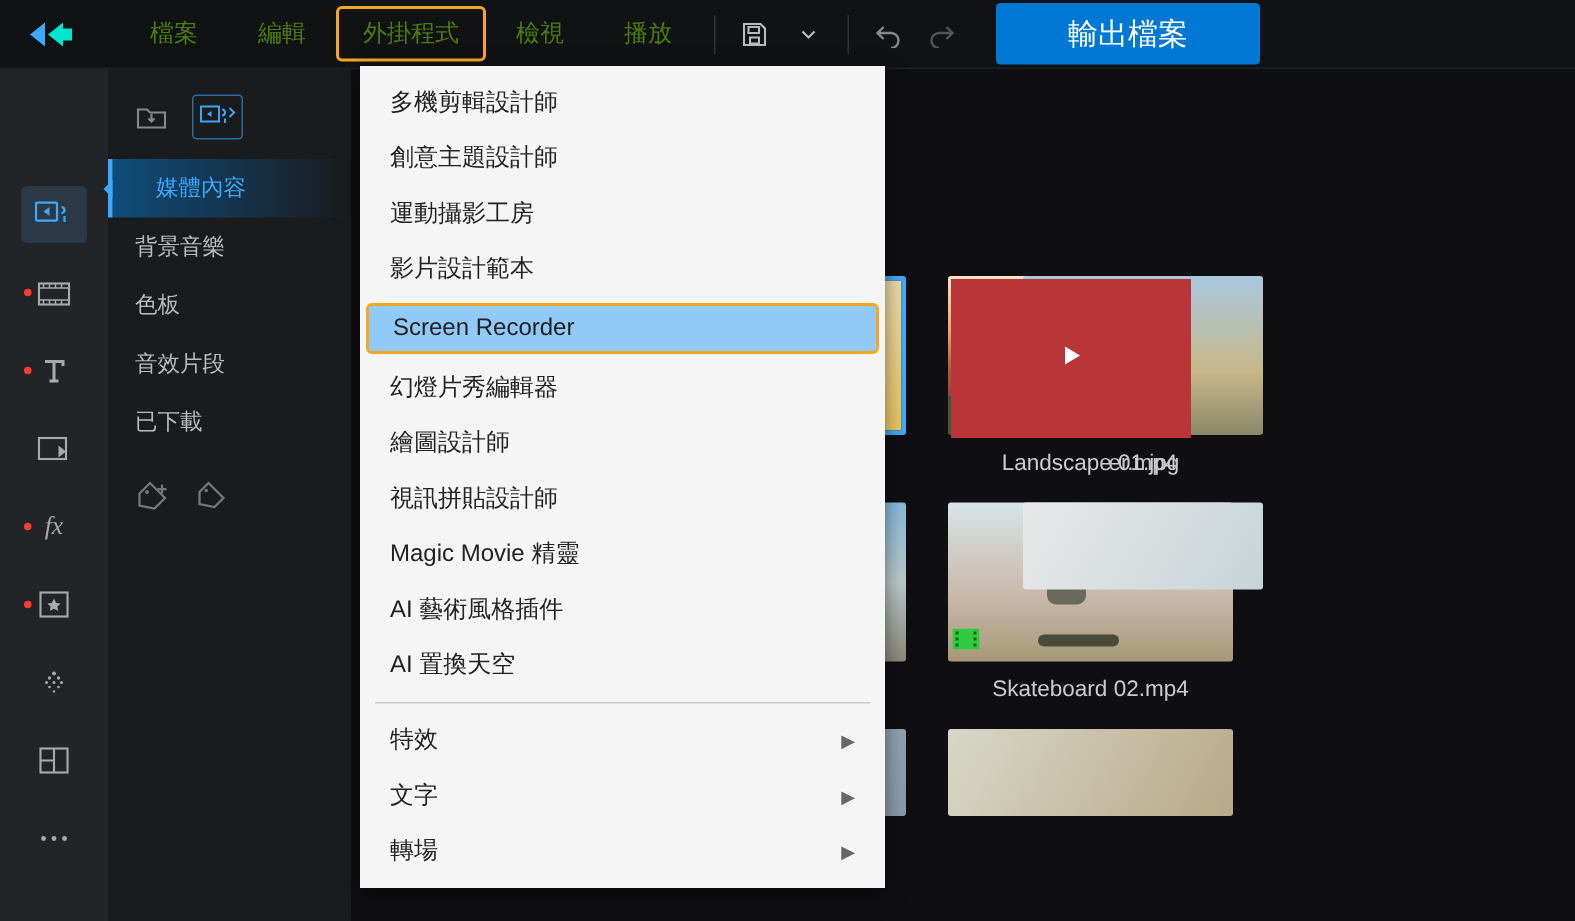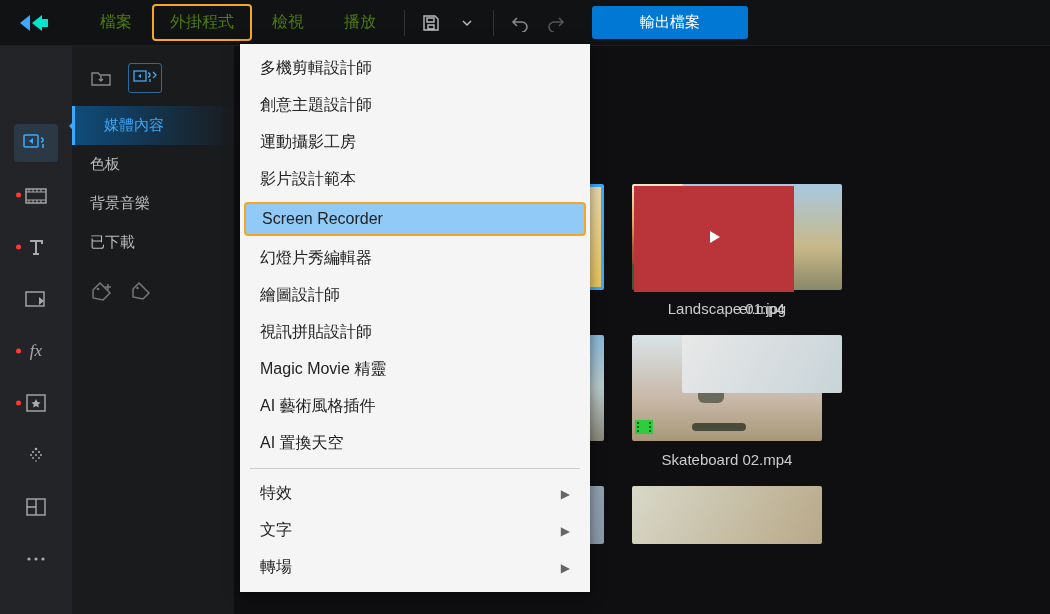--- a/index.html
+++ b/index.html
@@ -52,21 +52,21 @@
     align-items: center;
     justify-content: center;
     cursor: pointer;
     color: #ccc;
   }
   .export-btn {
     background: #0078d4;
     color: #fff;
     padding: 7px 48px;
     border-radius: 3px;
-    font-size: 15px;
+    font-size: 20px;
     margin-left: 18px;
     cursor: pointer;
   }
   .main {
     display: flex;
     height: calc(100% - 46px);
   }
   .sidebar-tools {
     width: 72px;
     background: #232428;
@@ -247,20 +247,21 @@
 <body>
 
 <div class="menubar">
   <div class="logo">
     <svg viewBox="0 0 40 28" width="40" height="28">
       <path d="M4 14 L14 6 L14 22 Z" fill="#3da9fc"></path>
       <path d="M16 14 L26 6 L26 10 L32 10 L32 18 L26 18 L26 22 Z" fill="#00e5cc"></path>
     </svg>
   </div>
   <div class="menu-item">檔案</div>
+  <div class="menu-item">編輯</div>
   <div class="menu-item highlighted">外掛程式</div>
   <div class="menu-item">檢視</div>
   <div class="menu-item">播放</div>
   <div class="menu-divider"></div>
   <div class="menu-icon-btn">
     <svg width="20" height="20" viewBox="0 0 20 20">
         <path d="M3 3h11l3 3v11H3V3zm3 2v4h7V5H6zm1 7h6v4H7v-4z" fill="none" stroke="#bbb" stroke-width="1.4"></path>
       </svg>
   </div>
   <div class="menu-icon-btn">
@@ -361,22 +362,23 @@
         <svg width="24" height="18" viewBox="0 0 24 18">
             <rect x="1" y="2" width="12" height="10" fill="none" stroke="#3da9fc" stroke-width="1.3"></rect>
             <path d="M5 7l3-2v4z" fill="#3da9fc"></path>
             <path d="M15 4c1 0 2 .7 2 2s-1 2-2 2m2 2v3" stroke="#3da9fc" stroke-width="1.3" fill="none"></path>
             <path d="M20 3l3 3-3 3" fill="none" stroke="#3da9fc" stroke-width="1.3"></path>
           </svg>
       </div>
     </div>
     <div class="lib-tabs">
       <div class="lib-tab active">媒體內容</div>
+      <div class="lib-tab">背景音樂</div>
       <div class="lib-tab">色板</div>
-      <div class="lib-tab">背景音樂</div>
+      <div class="lib-tab">音效片段</div>
       <div class="lib-tab">已下載</div>
     </div>
     <div class="lib-tags">
       <div>
         <svg width="26" height="26" viewBox="0 0 26 26">
             <path d="M3 10l7-7 10 10-7 7-10-2V10z" fill="none" stroke="#777" stroke-width="1.5"></path>
             <circle cx="8" cy="9" r="1.3" fill="#777"></circle>
             <path d="M18 4v6m-3-3h6" stroke="#777" stroke-width="1.5"></path>
           </svg>
       </div>

